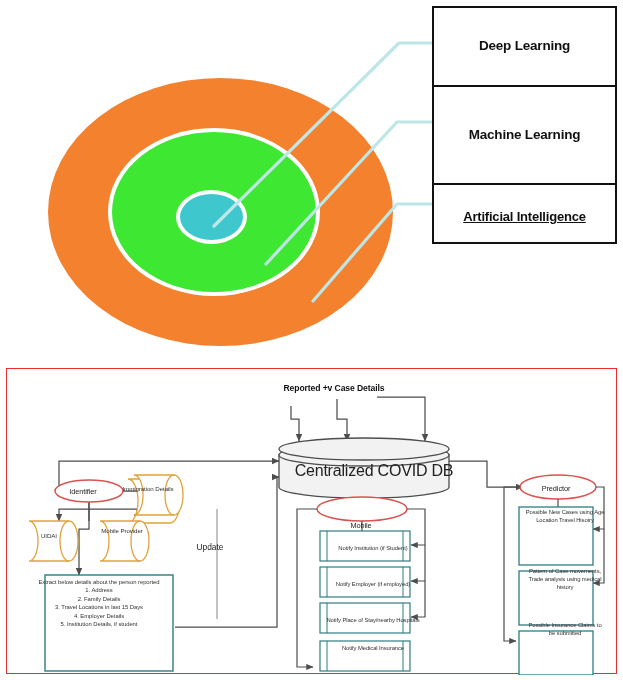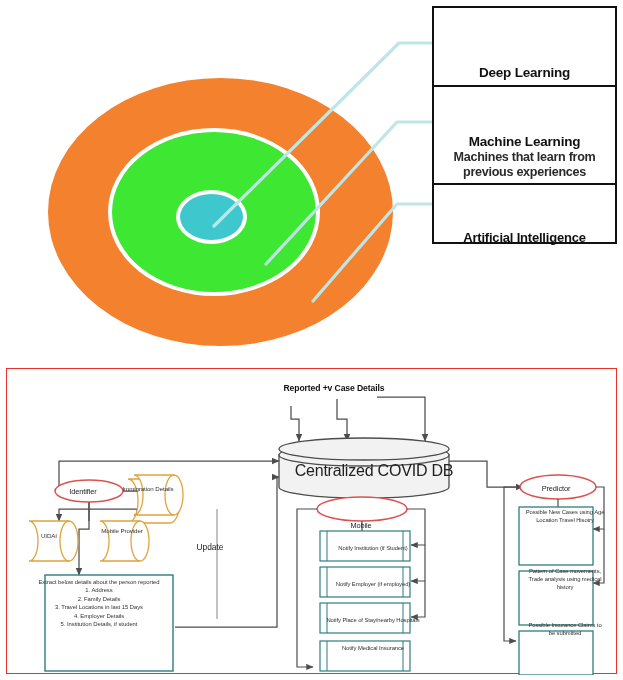--- a/index.html
+++ b/index.html
@@ -16,29 +16,29 @@
            border:4px solid #ffffff;box-sizing:border-box;}
   #ell-inner{left:176px;top:190px;width:71px;height:54px;background:#3ec8cd;
              border:4px solid #ffffff;box-sizing:border-box;}
 
   #connectors{position:absolute;left:0;top:0;width:623px;height:358px;}
 
   
   #legend-boxes{position:absolute;left:432px;top:6px;width:185px;height:238px;
                 border:2.5px solid #111;box-sizing:border-box;background:#fff;}
   .legend-box{box-sizing:border-box;padding:4px 6px;text-align:center;
-              display:flex;flex-direction:column;justify-content:flex-end;align-items:center;}
+              display:flex;flex-direction:column;justify-content:center;align-items:center;}
   #legend-box-0{height:79px;border-bottom:2.5px solid #111;}
   #legend-box-1{height:98px;border-bottom:2.5px solid #111;}
   #legend-box-2{height:77px;}
   .legend-title{font-weight:bold;font-size:13.5px;line-height:1.12;color:#111;
                 letter-spacing:-0.2px;margin-bottom:1px;}
   .legend-desc{font-weight:bold;font-size:12.6px;line-height:1.14;color:#2a2a2a;
                letter-spacing:-0.3px;}
-  #legend-box-2 .legend-title{font-size:13px;margin-bottom:12px;}
+  #legend-box-2 .legend-title{font-size:13px;margin-bottom:12px;text-decoration:underline;}
   #legend-box-2 .legend-desc{font-size:12.4px;font-weight:normal;
                              color:#222;letter-spacing:-0.35px;}
 
   
   #flow-wrap{position:absolute;left:6px;top:368px;width:611px;height:306px;
              border:1.6px solid #e8312a;box-sizing:border-box;background:#fff;}
   #flow-svg{position:absolute;left:0;top:0;}
 
   .fl-label{position:absolute;text-align:center;box-sizing:border-box;
             pointer-events:none;}
@@ -96,21 +96,20 @@
       <polyline points="313,301 397,204 432,204"></polyline>
     </g>
   </svg>
 
   <div id="legend-boxes">
     <div class="legend-box" id="legend-box-0">
       <div class="legend-title">Deep Learning</div>
     </div>
     <div class="legend-box" id="legend-box-1">
       <div class="legend-title">Machine Learning</div>
-      <div class="legend-desc">Machines that learn from previous experiences</div>
     </div>
     <div class="legend-box" id="legend-box-2">
       <div class="legend-title">Artificial Intelligence</div>
     </div>
   </div>
 </div>
 
 <div id="flow-wrap">
   <svg id="flow-svg" width="611" height="306" viewBox="0 0 611 306">
     <defs>

